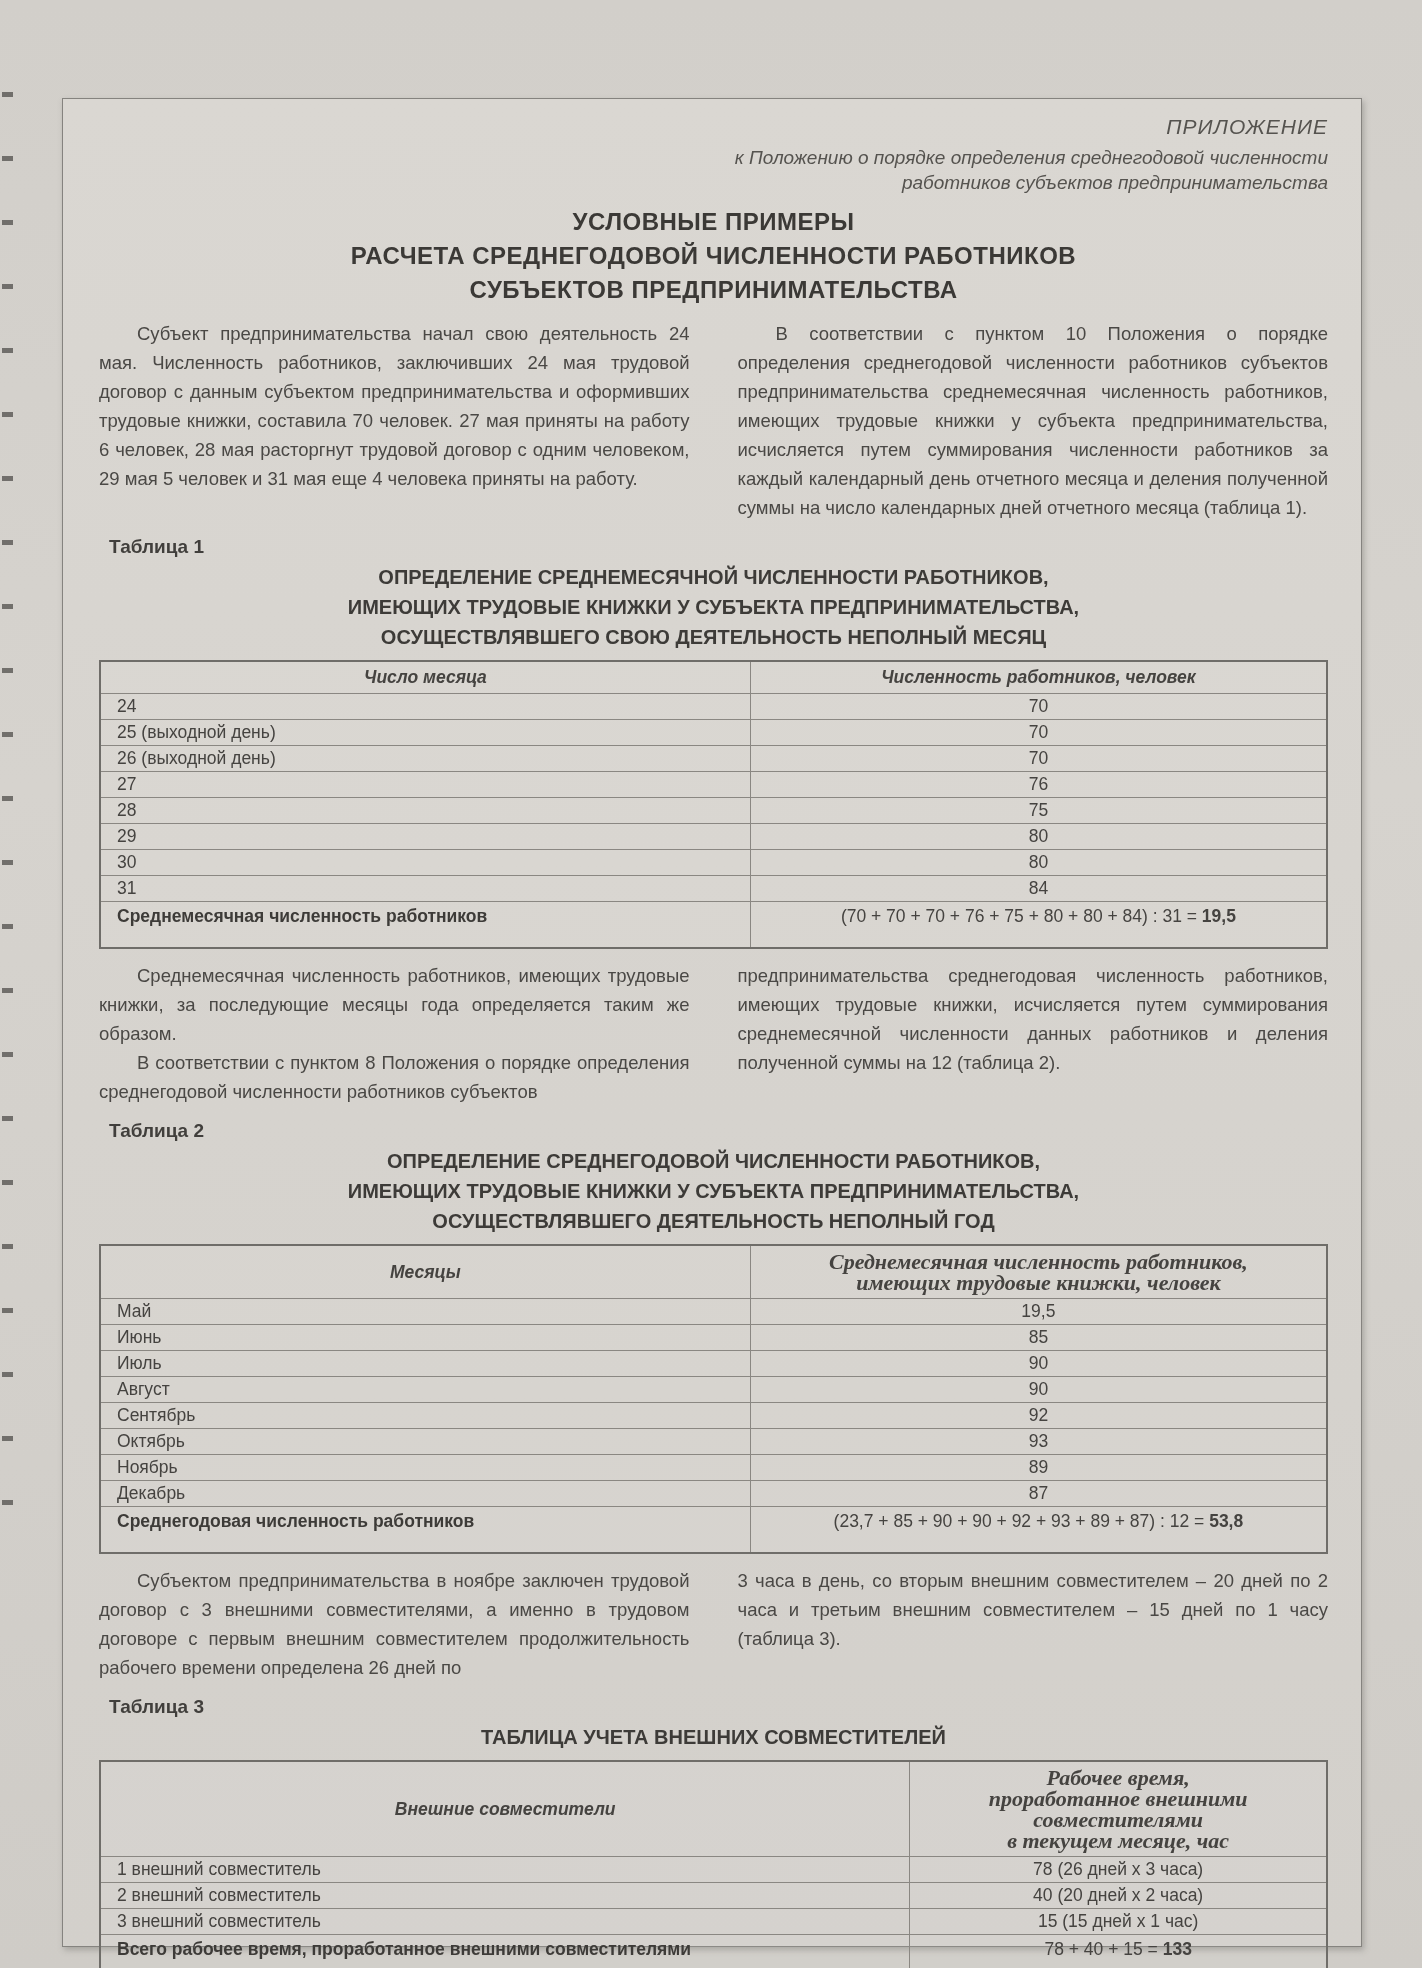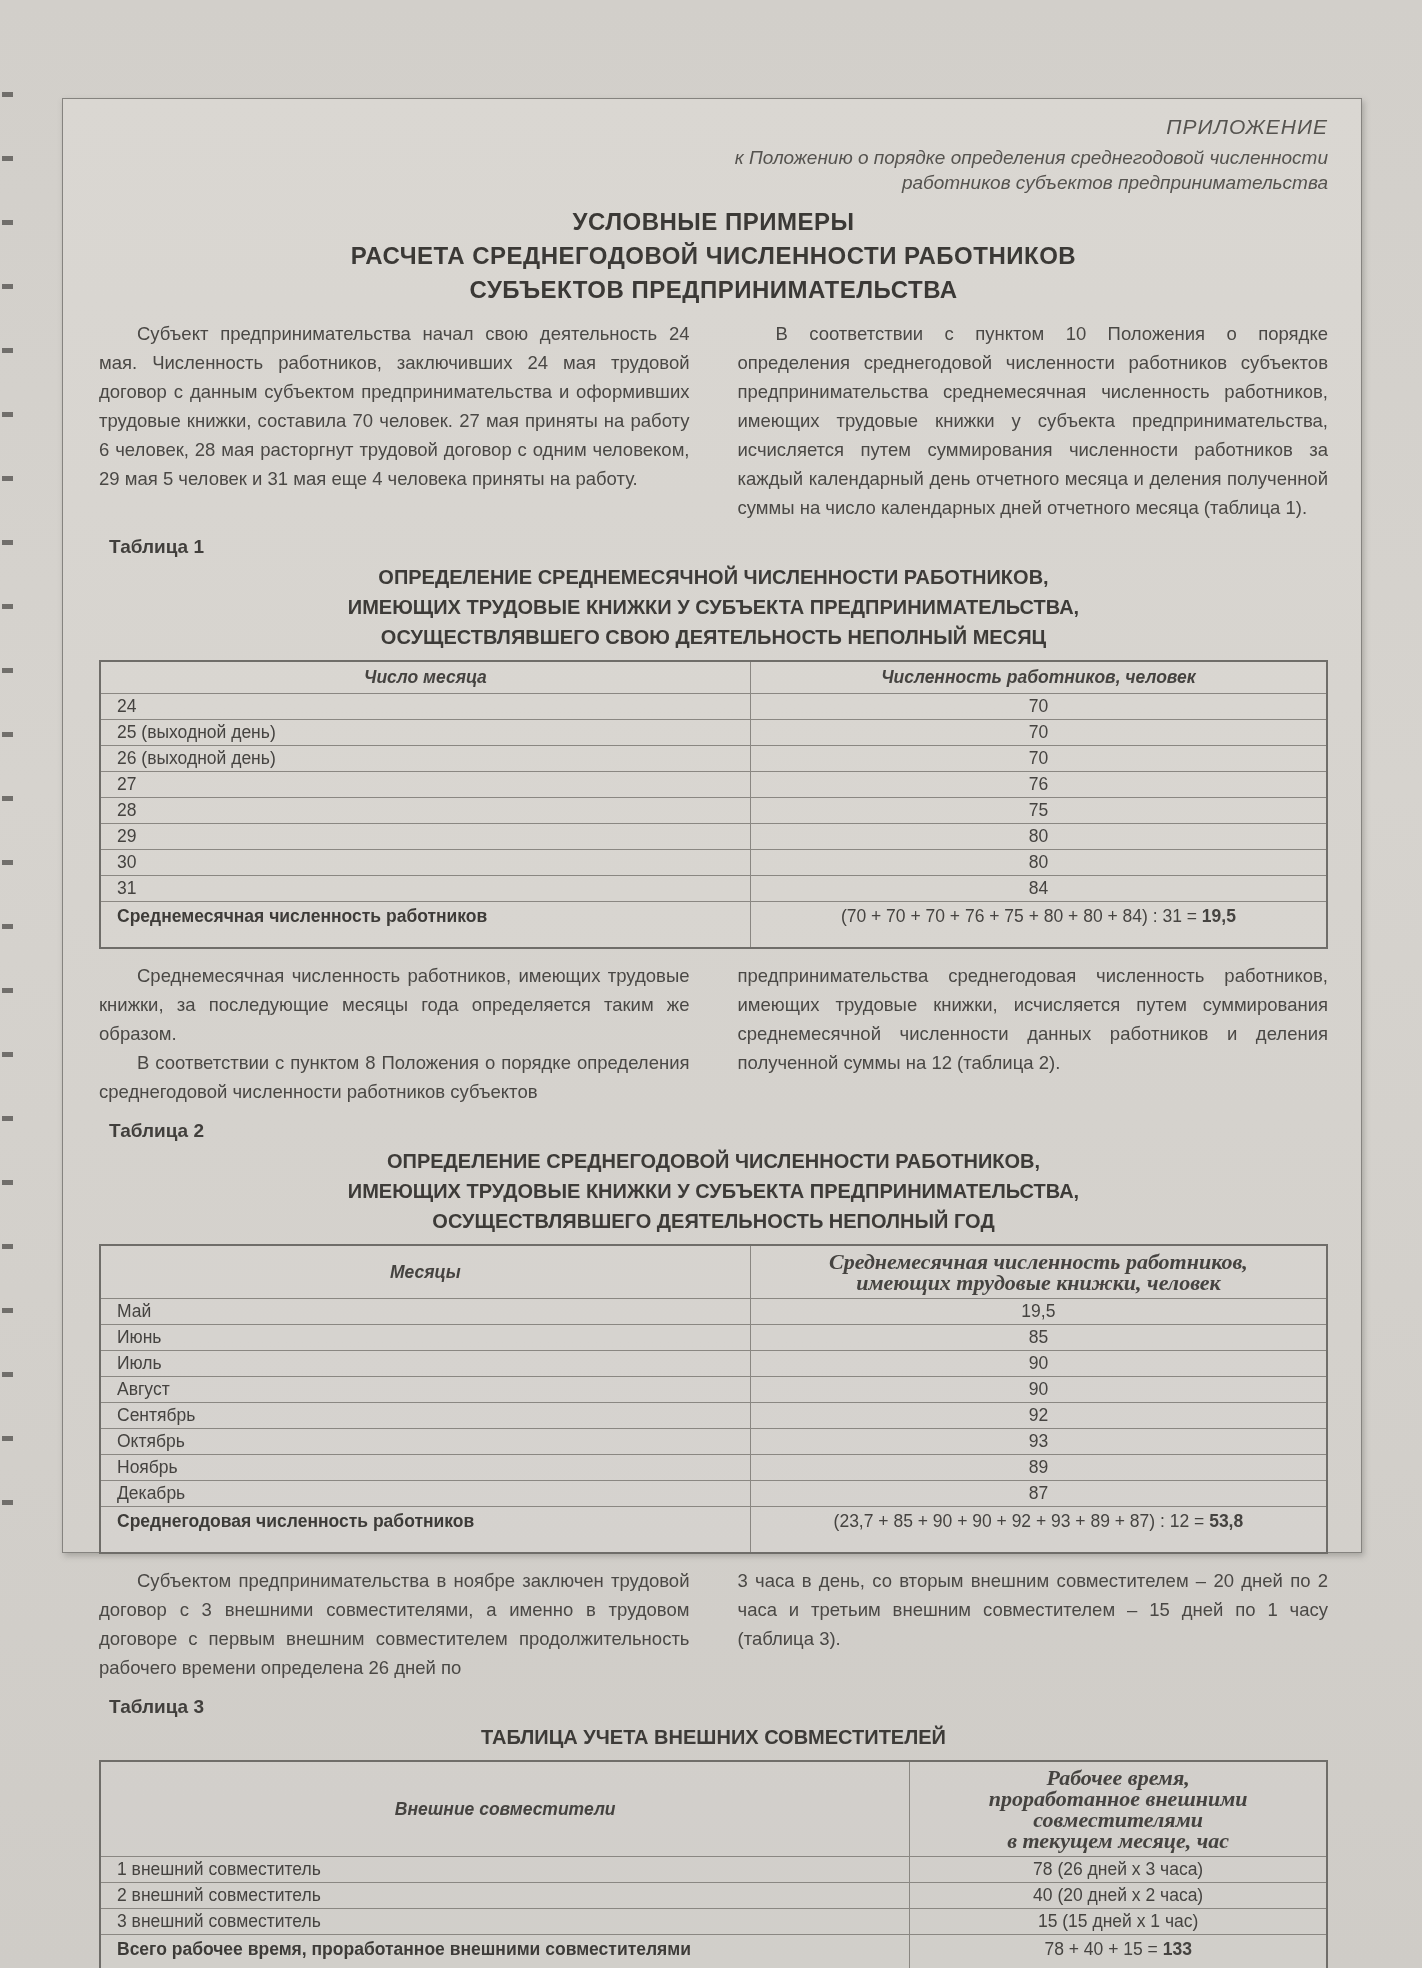--- a/index.html
+++ b/index.html
@@ -8,21 +8,21 @@
     font-family:"Liberation Sans", sans-serif;
     background:linear-gradient(180deg,#d2cfca 0%,#d6d3ce 40%,#cfccc7 100%);
     position:relative; overflow:hidden; color:#4a4845;
   }
   .scan-marks{
     position:absolute; left:2px; top:92px; width:11px; height:1450px;
     background:repeating-linear-gradient(to bottom,#504e4b 0 5px,transparent 5px 64px);
     opacity:.75;
   }
   .page{
-    position:absolute; left:62px; top:98px; width:1300px; height:1455px;
+    position:absolute; left:62px; top:98px; width:1300px; height:1849px;
     border:1px solid #85837f; background:linear-gradient(180deg,#dad7d2,#d6d3ce 55%,#d3d0cb);
     padding:10px 33px 8px 36px; display:flex; flex-direction:column;
     box-shadow:2px 3px 6px rgba(90,88,84,.35);
   }
   .appendix{ text-align:right; font-style:italic; color:#55534f; margin-top:6px; }
   .appendix-label{ font-size:21px; letter-spacing:1px; margin-bottom:6px; }
   .appendix-line{ font-size:19px; line-height:25px; }
   .doc-title{ text-align:center; font-weight:bold; color:#3b3936; margin-top:10px; }
   .doc-title span{ display:block; font-size:24px; line-height:34px; letter-spacing:.5px; }
   .cols{ display:flex; gap:48px; margin-top:12px; }

